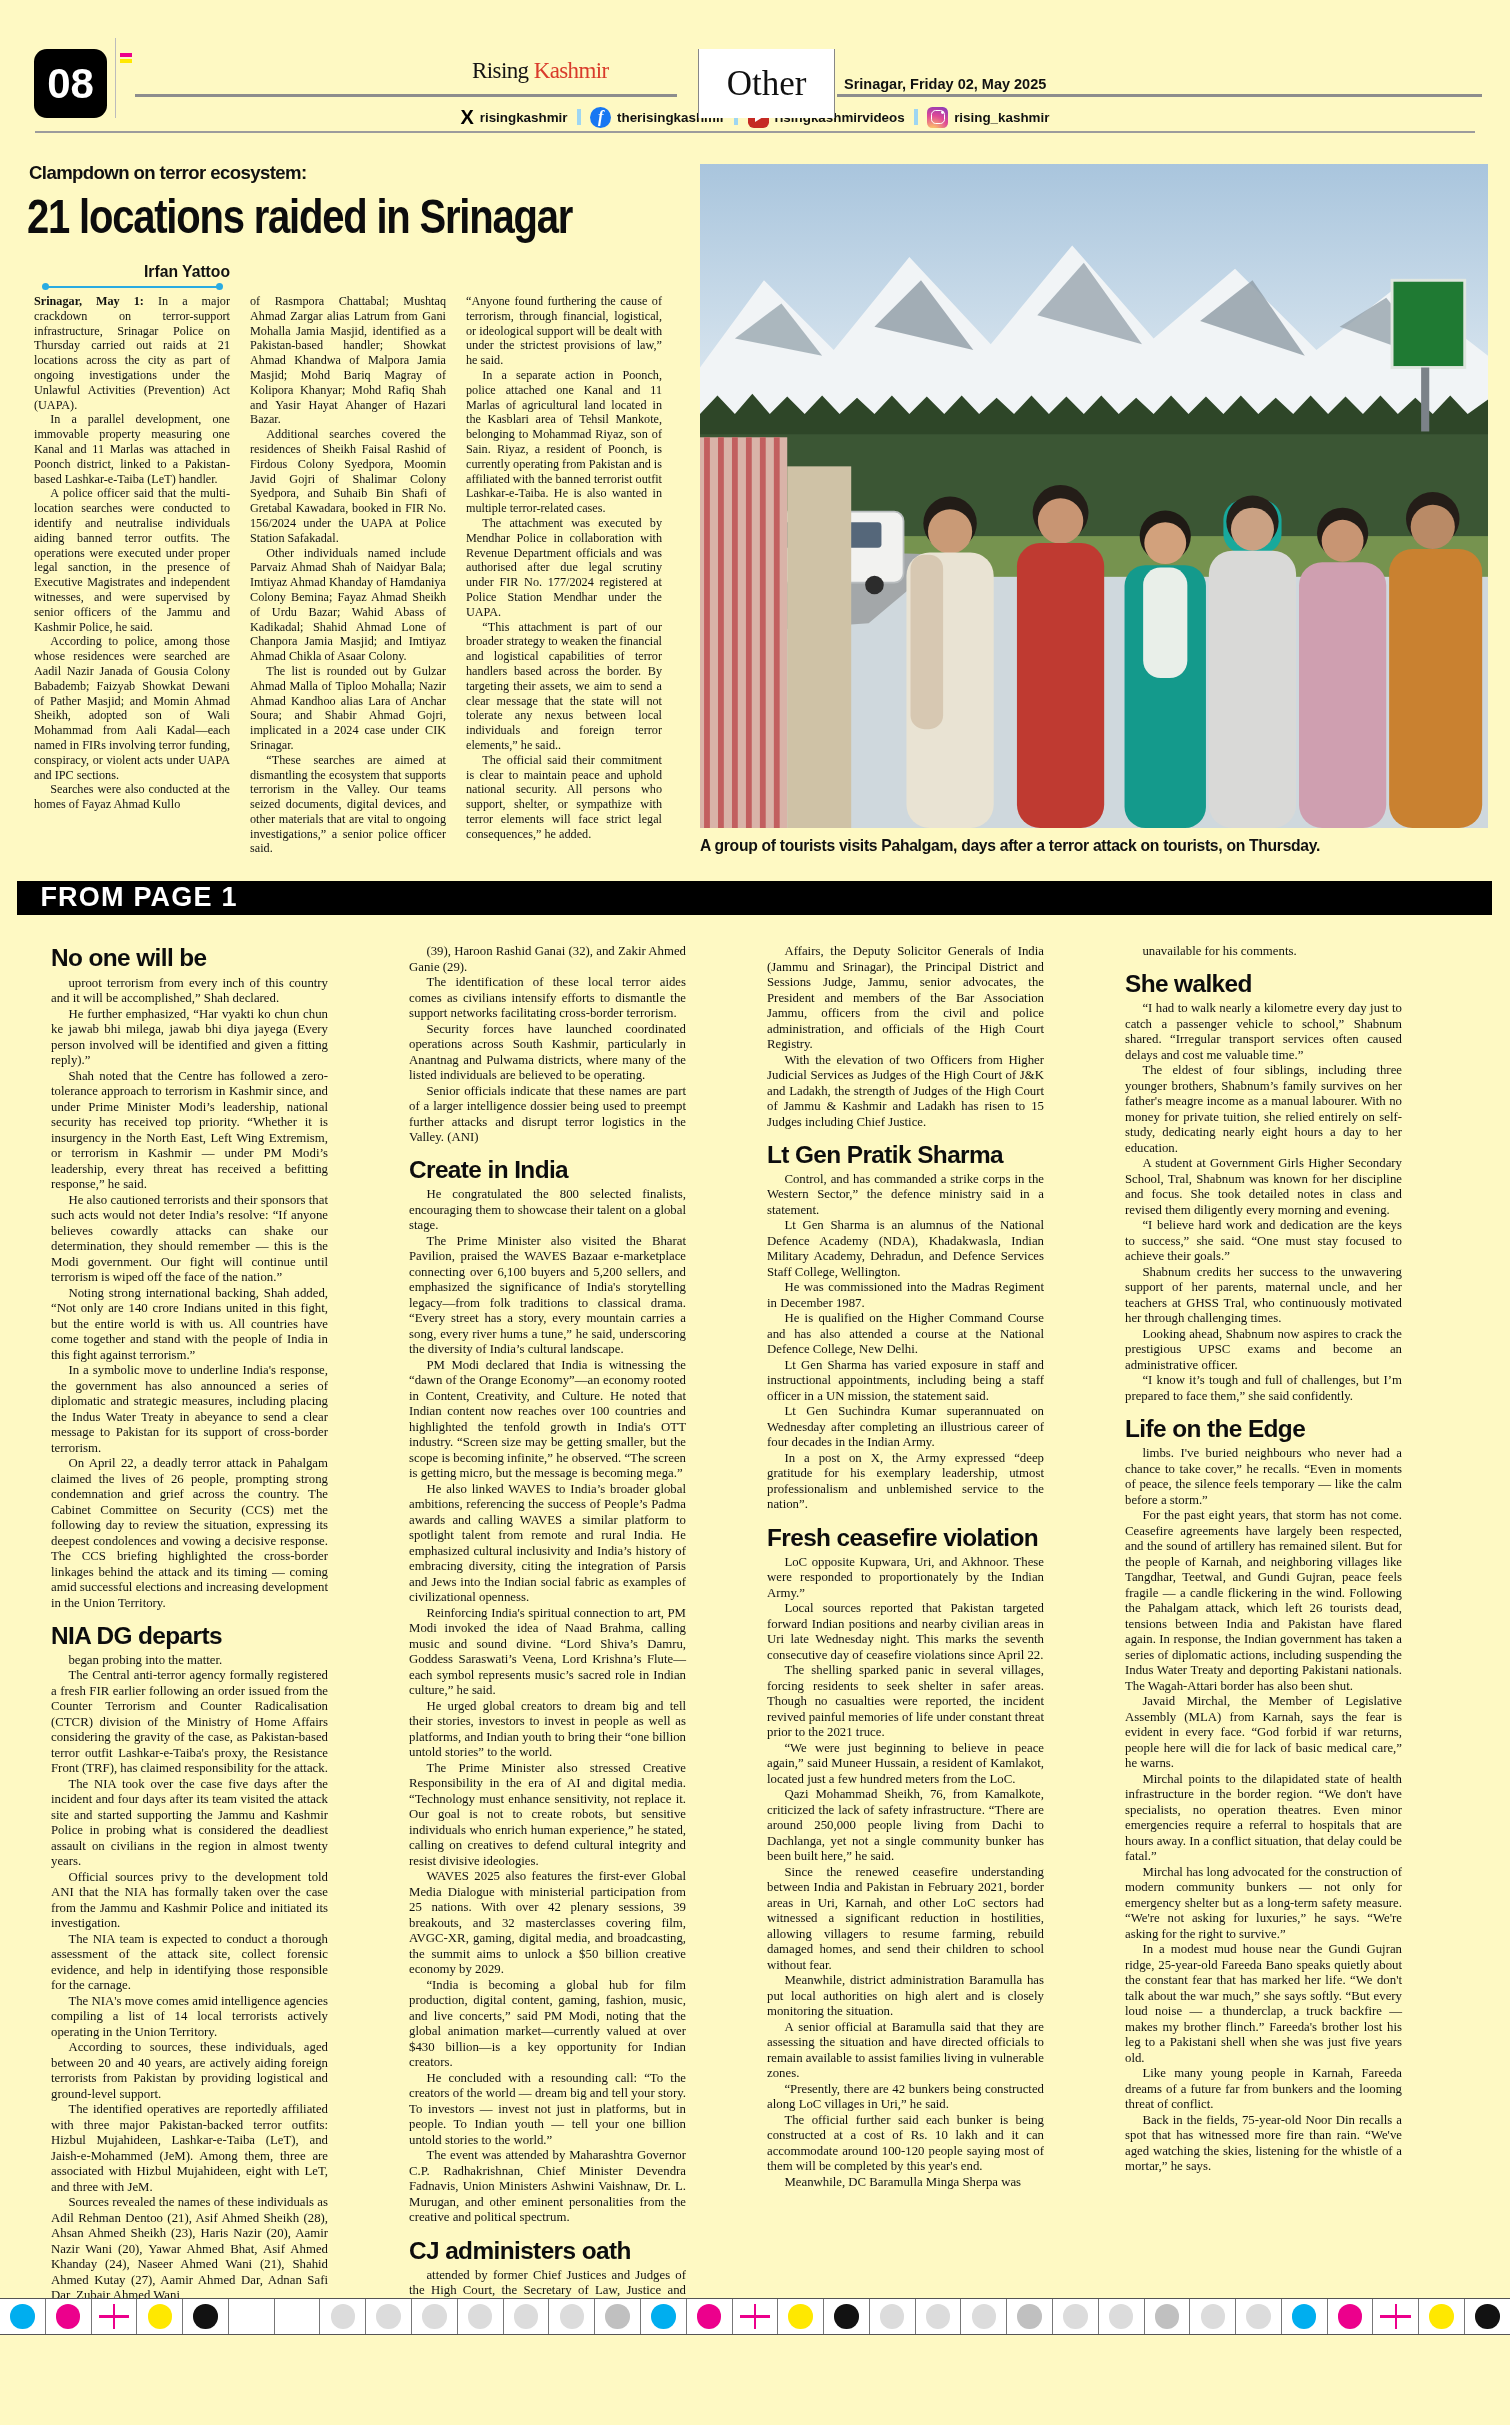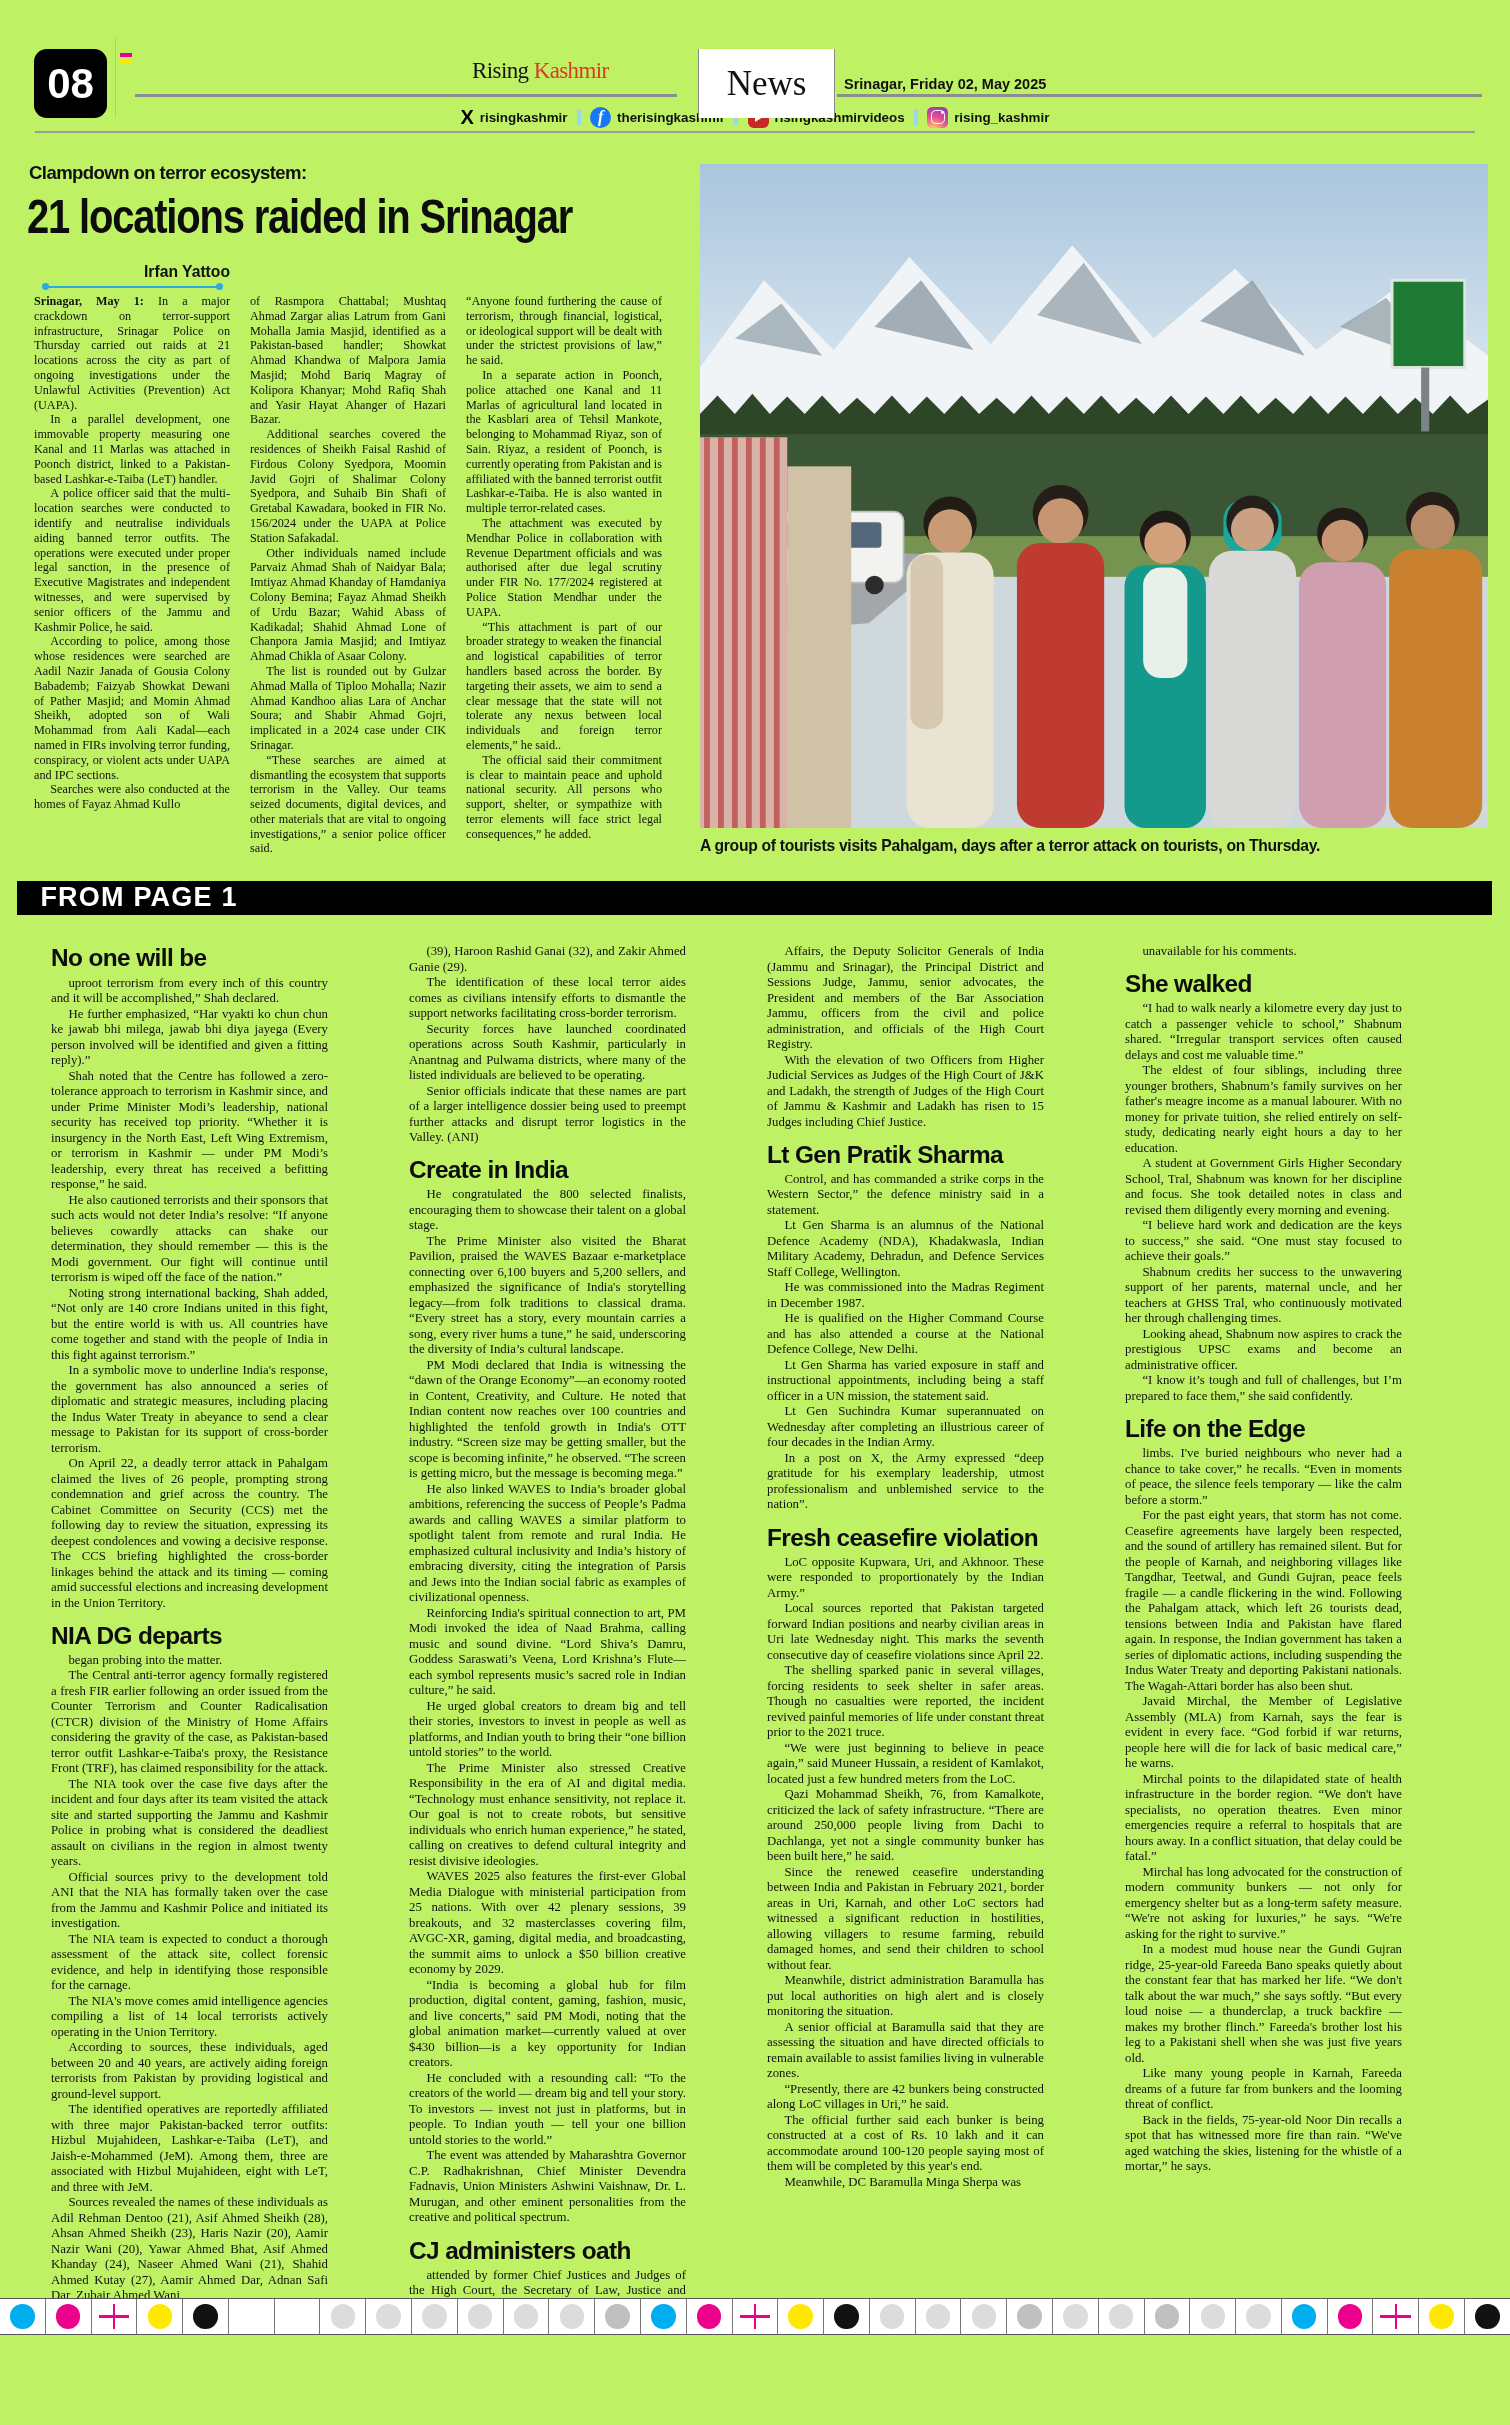--- a/index.html
+++ b/index.html
@@ -1,16 +1,16 @@
 <!DOCTYPE html>
 <html style="font-size:9.3px"><head>
 <meta charset="utf-8">
 <style>
   html,body{margin:0;padding:0;background:#ffffff;}
-  .page{position:relative;width:1510px;height:2426px;background:#bef264;font-family:"Liberation Serif",serif;color:#111;overflow:hidden;}
+  .page{position:relative;width:1510px;height:2426px;background:#fef9c3;font-family:"Liberation Serif",serif;color:#111;overflow:hidden;}
 
   
   .cropline-v{position:absolute;left:115px;top:38px;width:1.2px;height:80px;background:#bcbcbc;}
   .croptick{position:absolute;width:11.6px;height:3.5px;}
   .croptick-m{left:120px;top:53px;background:#ec008c;}
   .croptick-y{left:120px;top:59px;background:#ffe800;}
 
   
   .pagenum{position:absolute;left:34px;top:49px;width:73px;height:69px;background:#000;border-radius:12.8px;color:#fff;
     font-family:"Liberation Sans",sans-serif;font-weight:bold;font-size:42px;text-align:center;line-height:69px;}
@@ -86,21 +86,21 @@
   <div class="croptick croptick-y"></div>
 
   <div class="pagenum">08</div>
   <div class="masthead">
     <span class="mh-black">Rising</span>
     <span class="mh-red">Kashmir</span>
   </div>
   <div class="rule rule-mast-left"></div>
   <div class="rule rule-mast-right"></div>
   <div class="news-box">
-    <span>News</span>
+    <span>Other</span>
   </div>
   <div class="dateline">Srinagar, Friday 02, May 2025</div>
   <div class="social-row" id="social-row">
       <span class="social-item">
         <span class="ic x-icon">X</span>
         <span class="handle">risingkashmir</span>
       </span>
       <span class="sep"></span>
       <span class="social-item">
         <span class="ic facebook-icon">f</span>

